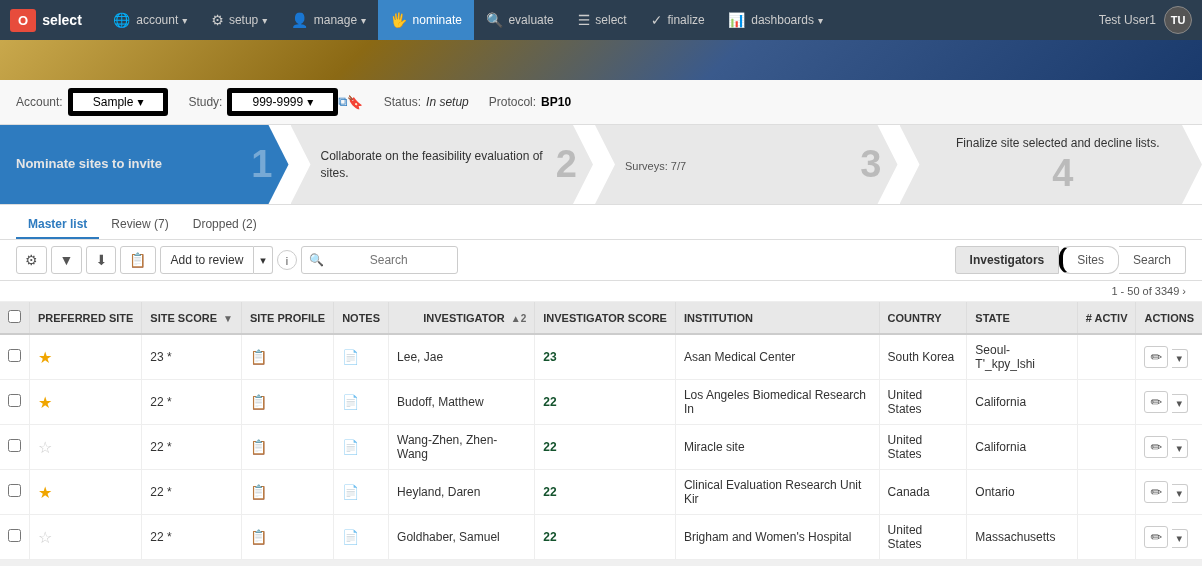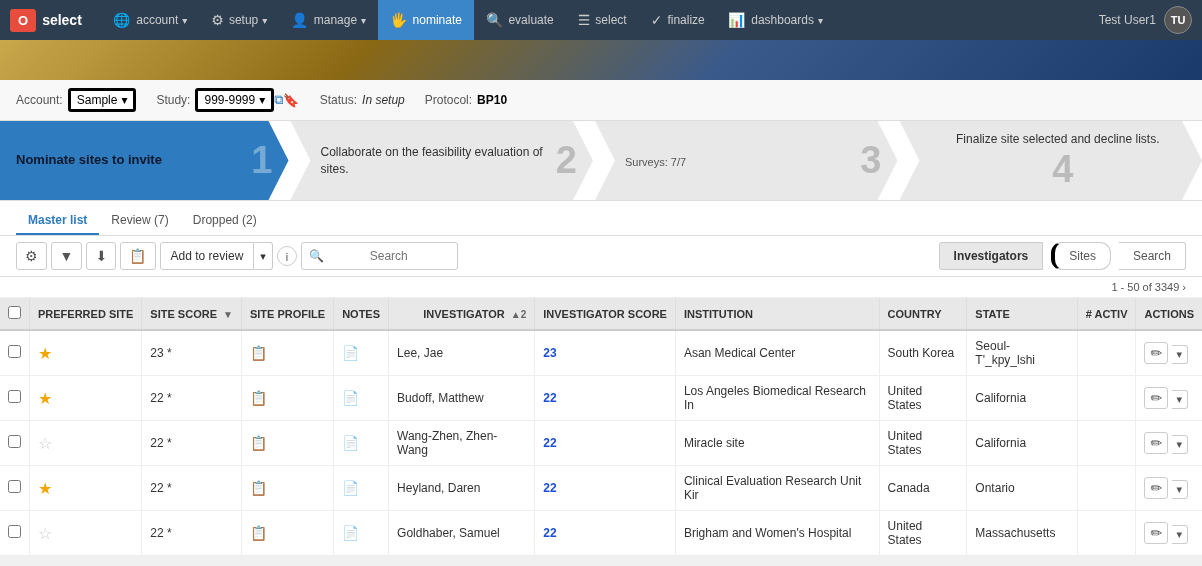--- a/index.html
+++ b/index.html
@@ -81,23 +81,23 @@
       align-items: center;
       gap: 20px;
       font-size: 12px;
     }
     .study-bar label { color: #555; margin-right: 5px; }
     .study-bar-field {
       display: flex;
       align-items: center;
     }
     .study-bar-field .dropdown-btn {
-      border: 3px solid #000000;
-      background: white;
-      padding: 2px 6px;
+      border: 5px solid #000000;
+      background: white;
+      padding: 2px 20px;
       border-radius: 3px;
       cursor: pointer;
       font-size: 12px;
       display: flex;
       align-items: center;
       gap: 4px;
     }
     .status-value { font-style: italic; color: #333; }
     .protocol-value { font-weight: bold; }
 
@@ -194,21 +194,21 @@
     .search-box input {
       border: none;
       outline: none;
       font-size: 12px;
       width: 120px;
       text-align: center;
     }
     .spacer { flex: 1; }
     .view-toggle {
       display: flex;
-      gap: 8px;
+      gap: 0;
     }
     .view-toggle-btn {
       padding: 4px 14px;
       border: 1px solid #ccc;
       cursor: pointer;
       font-size: 12px;
       color: #555;
       background: white;
       height: 28px;
       display: flex;
@@ -271,21 +271,21 @@
       border-radius: 3px;
       padding: 2px 5px;
       cursor: pointer;
       font-size: 11px;
       color: #555;
     }
     .clip-icon { color: #888; font-size: 14px; }
     .notes-icon { color: #888; font-size: 14px; }
     .score-badge {
       font-weight: bold;
-      color: #1d4ed8;
+      color: #14532d;
     }
     .info-btn {
       background: none;
       border: 1px solid #ccc;
       border-radius: 50%;
       width: 20px;
       height: 20px;
       cursor: pointer;
       font-size: 11px;
       color: #555;
@@ -394,21 +394,21 @@
   </div>
   <div class="study-bar-field">
     <label>Protocol:</label>
     <span class="protocol-value">BP10</span>
   </div>
 </div>
 
 <div class="workflow">
   <div class="workflow-step" style="background:#2e7bbf; color:white; clip-path:polygon(0 0, calc(100% - 20px) 0, 100% 50%, calc(100% - 20px) 100%, 0 100%);">
     <div class="workflow-step-text">
-      <span style="font-weight:bold;color:#0f172a;font-size:13px;">Nominate sites to invite</span>
+      <span style="font-weight:bold;color:#e5e5e5;font-size:13px;">Nominate sites to invite</span>
     </div>
     <div class="workflow-step-num" style="color:rgba(255,255,255,0.35);font-size:38px;font-weight:bold;margin-left:10px;">1</div>
   </div>
   <div class="workflow-step">
     <div class="workflow-step-text">
       <span style="font-size:12px;color:#333;">Collaborate on the feasibility evaluation of sites.</span>
     </div>
     <div class="workflow-step-num" style="color:#bbb;font-size:38px;font-weight:bold;margin-left:10px;">2</div>
   </div>
   <div class="workflow-step">

